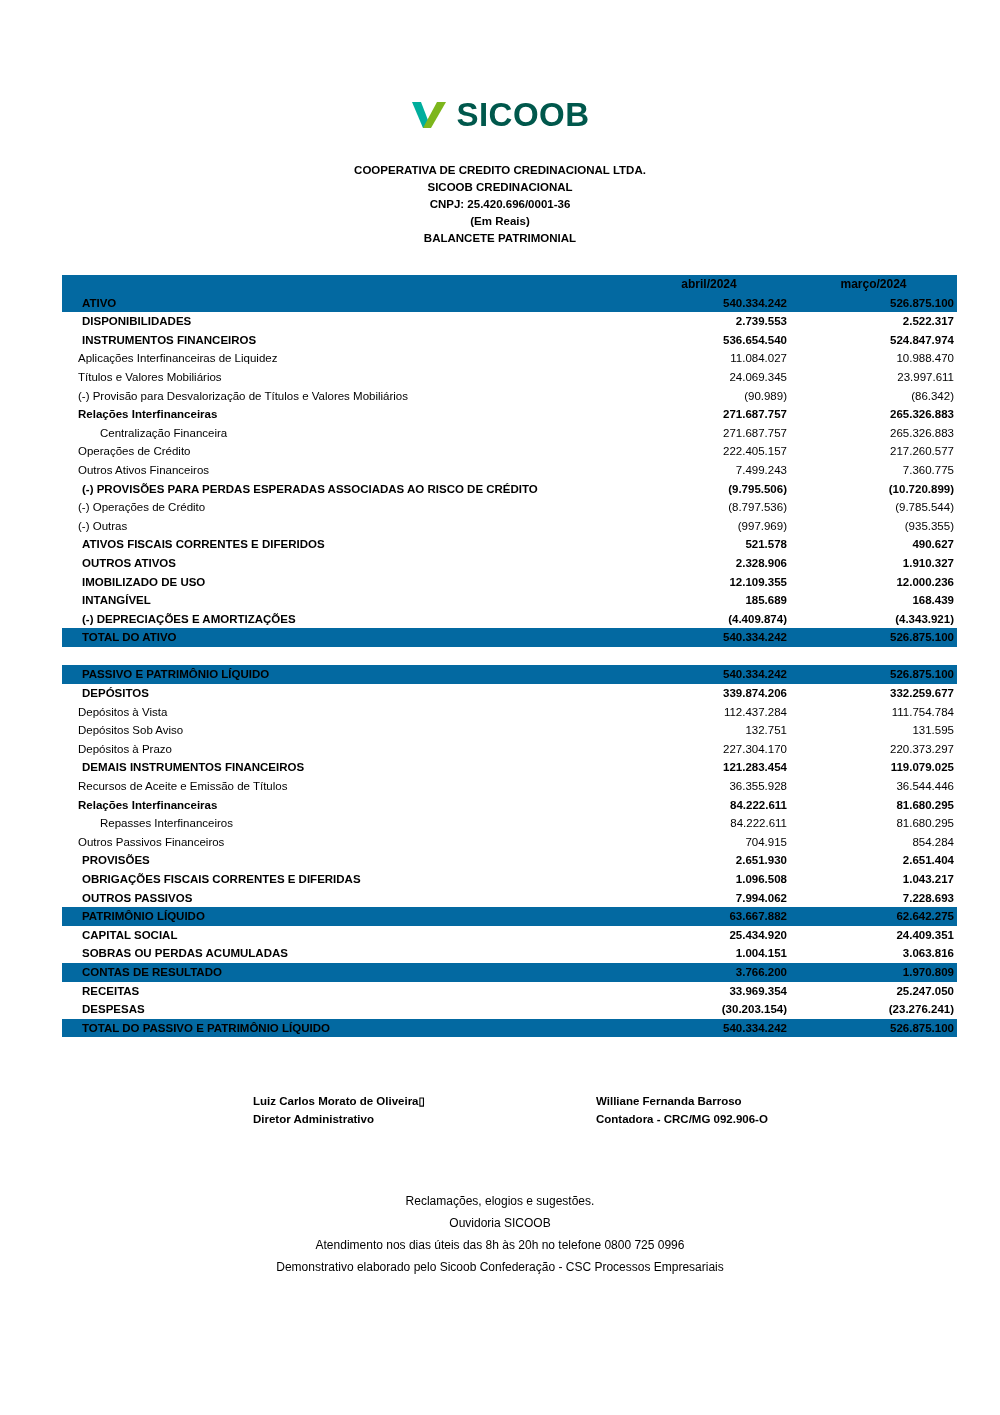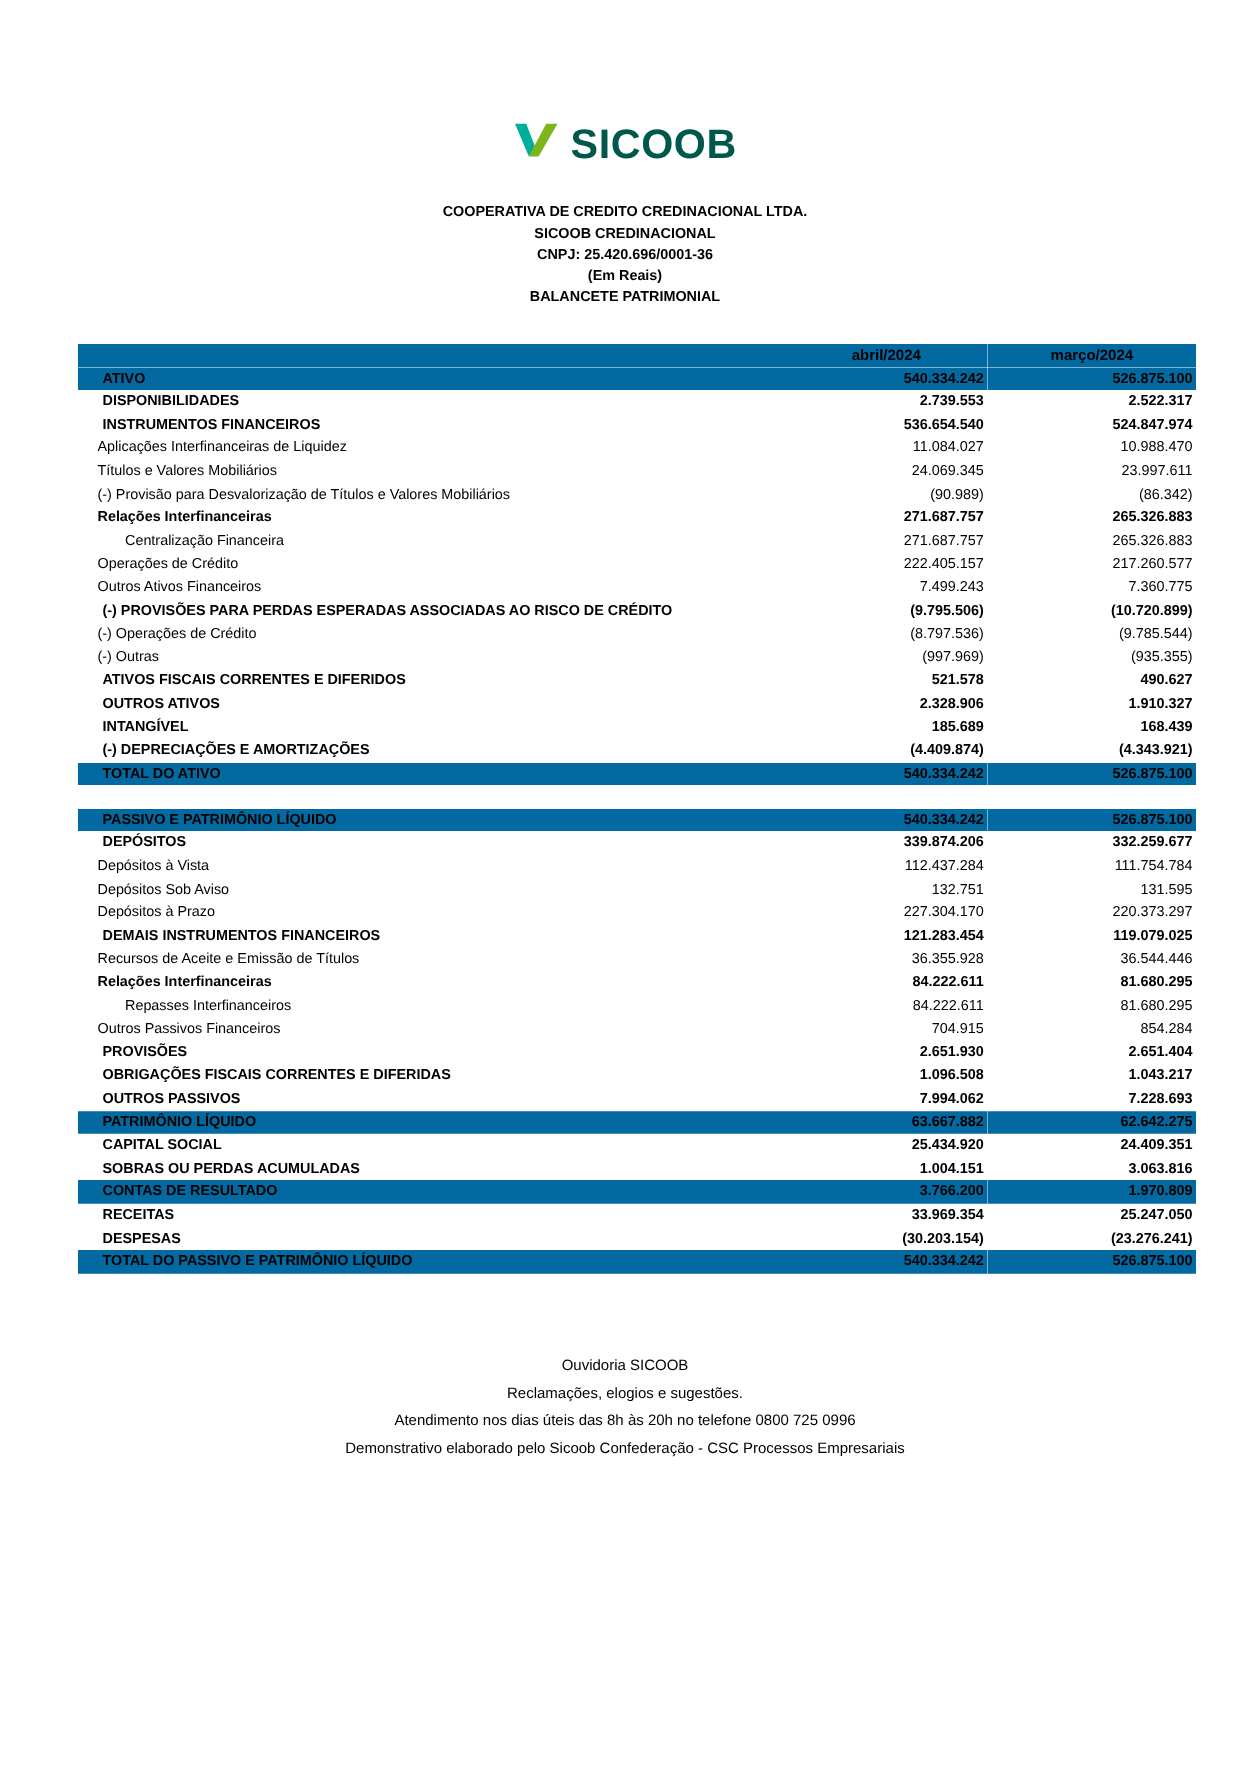--- a/index.html
+++ b/index.html
@@ -1,19 +1,19 @@
 <!DOCTYPE html>
 <html style="--brand-dark: #00584c; --brand-green: #7db61c; --brand-teal: #00ae9d;"><head>
 <meta charset="utf-8">
 <style>
   * { box-sizing: border-box; margin: 0; padding: 0; }
   html, body { width: 1000px; height: 1415px; background: #ffffff; overflow: hidden; }
   body { font-family: "Liberation Sans", sans-serif; color: #000; }
 
-  .logo { display: flex; justify-content: center; gap: 8px; padding-top: 96px; }
+  .logo { display: flex; justify-content: center; align-items: center; gap: 8px; padding-top: 96px; }
   .logo-mark svg { display: block; }
   .logo-text { font-size: 33px; font-weight: bold; color: var(--brand-dark, #00584c); letter-spacing: 0.5px; }
 
   .doc-header { margin-top: 28px; text-align: center; font-weight: bold; font-size: 11.5px; }
   .doc-header .hdr { line-height: 17px; }
 
   table.bal { border-collapse: collapse; table-layout: fixed; margin: 28px 0 0 62px; width: 895px; font-size: 11.5px; }
   .bal th, .bal td { height: 18.6px; line-height: 18.6px; vertical-align: middle; white-space: nowrap; overflow: hidden; padding: 0; }
   .bal th.lbl { width: 566px; }
   .bal th.num { width: 162px; text-align: center; font-size: 12px; font-weight: bold; }
@@ -134,20 +134,25 @@
           <td class="lbl">ATIVOS FISCAIS CORRENTES E DIFERIDOS</td>
           <td class="num">521.578</td>
           <td class="num num2">490.627</td>
         </tr>
         <tr class="bold ind0">
           <td class="lbl">OUTROS ATIVOS</td>
           <td class="num">2.328.906</td>
           <td class="num num2">1.910.327</td>
         </tr>
         <tr class="bold ind0">
+          <td class="lbl">IMOBILIZADO DE USO</td>
+          <td class="num">12.109.355</td>
+          <td class="num num2">12.000.236</td>
+        </tr>
+        <tr class="bold ind0">
           <td class="lbl">INTANGÍVEL</td>
           <td class="num">185.689</td>
           <td class="num num2">168.439</td>
         </tr>
         <tr class="bold ind0">
           <td class="lbl">(-) DEPRECIAÇÕES E AMORTIZAÇÕES</td>
           <td class="num">(4.409.874)</td>
           <td class="num num2">(4.343.921)</td>
         </tr>
         <tr class="shade bold ind0">
@@ -254,21 +259,31 @@
           <td class="num num2">(23.276.241)</td>
         </tr>
         <tr class="shade bold ind0">
           <td class="lbl">TOTAL DO PASSIVO E PATRIMÔNIO LÍQUIDO</td>
           <td class="num">540.334.242</td>
           <td class="num num2">526.875.100</td>
         </tr>
       </tbody>
   </table>
 
+  <div class="sigs">
+    <div class="sig sig-left">
+      <div>Luiz Carlos Morato de Oliveira▯</div>
+      <div>Diretor Administrativo</div>
+    </div>
+    <div class="sig">
+      <div>Williane Fernanda Barroso</div>
+      <div>Contadora - CRC/MG 092.906-O</div>
+    </div>
+  </div>
 
   <div class="footer">
+    <div class="fline">Reclamações, elogios e sugestões.</div>
     <div class="fline">Ouvidoria SICOOB</div>
-    <div class="fline">Reclamações, elogios e sugestões.</div>
     <div class="fline">Atendimento nos dias úteis das 8h às 20h no telefone 0800 725 0996</div>
     <div class="fline">Demonstrativo elaborado pelo Sicoob Confederação - CSC Processos Empresariais</div>
   </div>
 
 </div>
 
 </body></html>

